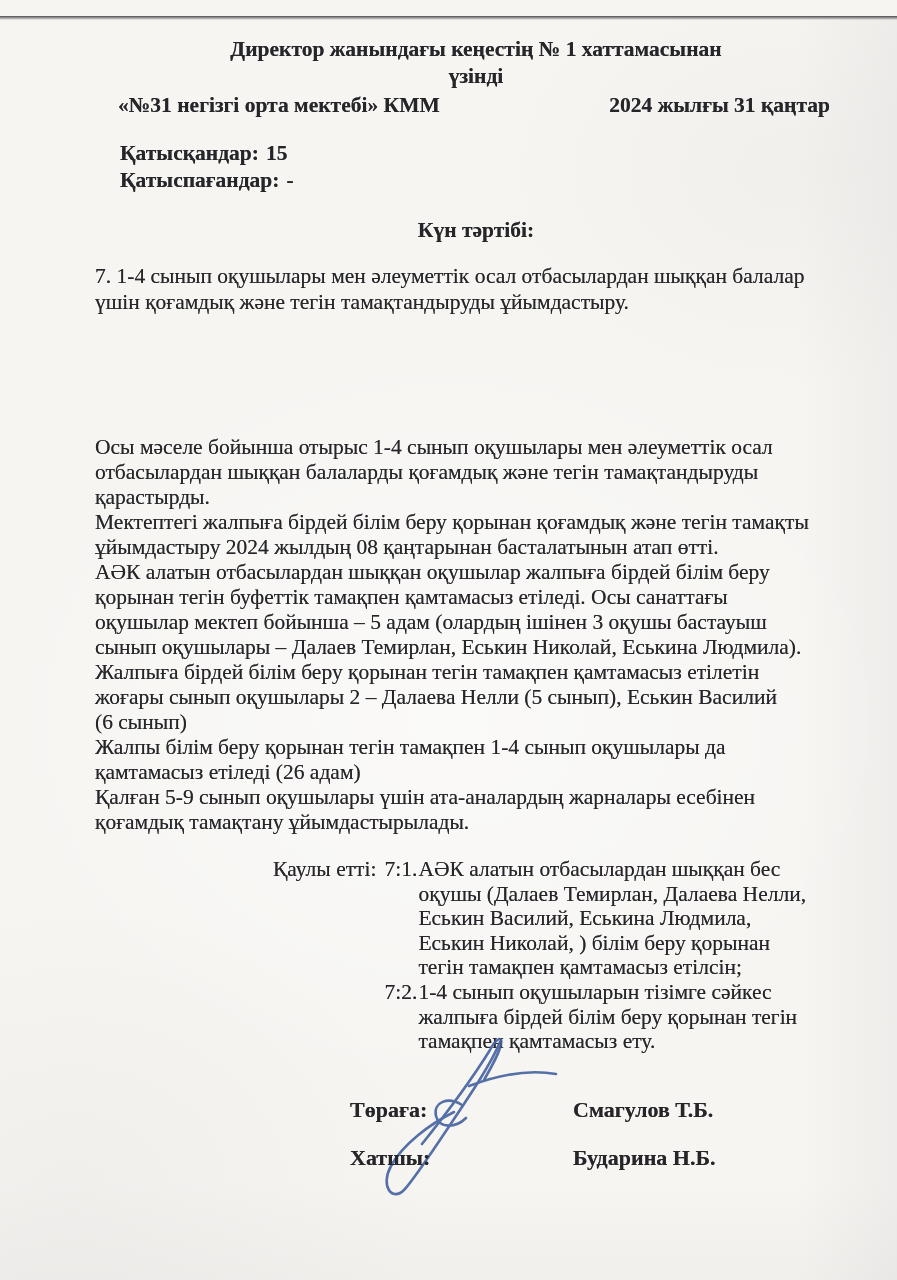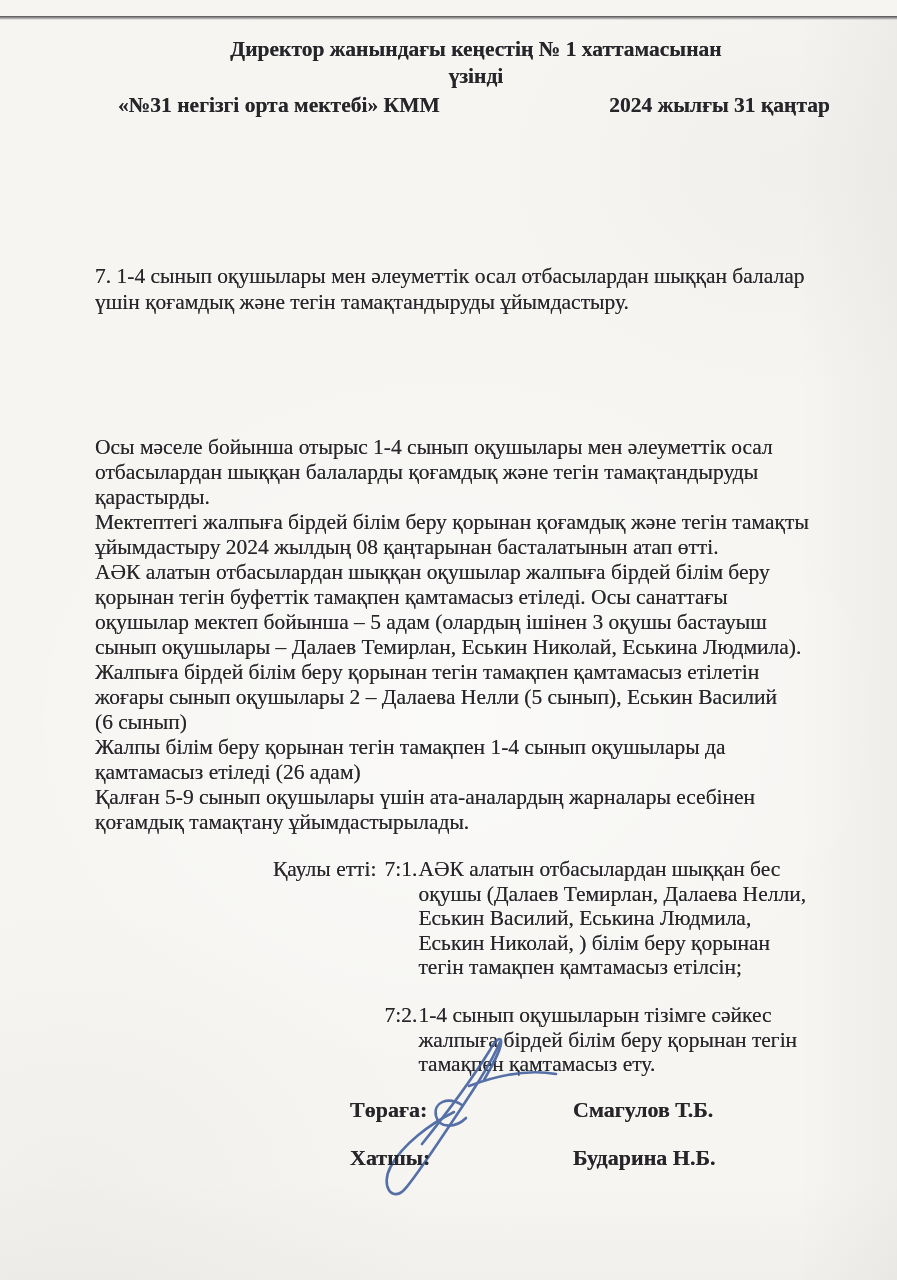--- a/index.html
+++ b/index.html
@@ -38,21 +38,21 @@
                     font-weight:bold; font-size:21.5px; line-height:27px; }
   .para7 { position:absolute; top:248px; left:95px; width:790px;
            font-size:21.5px; line-height:25.5px; }
   .heard { position:absolute; top:318px; left:95px; width:790px;
            font-size:21.5px; line-height:25.5px; }
   .body-text { position:absolute; top:419px; left:95px; width:792px;
                font-size:21.5px; line-height:25px; }
   .resolution { position:absolute; top:841px; left:273px; display:flex; align-items:flex-start;
                 font-size:21.5px; line-height:24.6px; }
   .resolution .res-label { font-weight:normal; flex:0 0 auto; margin-right:8px; }
-  .res-items { display:flex; flex-direction:column;gap:23px; }
+  .res-items { display:flex; flex-direction:column; }
   .res-item { display:flex; align-items:flex-start; }
   .res-item .num { flex:0 0 34px; }
   .res-item .itext { width:420px; }
   .signatures { position:absolute; top:1080px; left:350px;
                 display:grid; grid-template-columns:203px auto; row-gap:0;
                 font-weight:bold; font-size:22px; line-height:28px;gap:20px; }
   .signature-ink { position:absolute; left:372px; top:1006px; width:210px; height:182px; }
 </style>
 </head>
 <body>
@@ -64,21 +64,26 @@
   <div class="title-block">
     <div>Директор жанындағы кеңестің № 1 хаттамасынан</div>
     <div>үзінді</div>
   </div>
 
   <div class="org-row">
     <span>«№31 негізгі орта мектебі» КММ</span>
     <span>2024 жылғы 31 қаңтар</span>
   </div>
 
+  <div class="attendance">
+    <div><span>Қатысқандар:</span><span class="val">15</span></div>
+    <div><span>Қатыспағандар:</span><span class="val">-</span></div>
+  </div>
 
+  <div class="agenda-heading">Күн тәртібі:</div>
 
   <div class="para7 pre">7. 1-4 сынып оқушылары мен әлеуметтік осал отбасылардан шыққан балалар
 үшін қоғамдық және тегін тамақтандыруды ұйымдастыру.</div>
 
 
   <div class="body-text pre">Осы мәселе бойынша отырыс 1-4 сынып оқушылары мен әлеуметтік осал
 отбасылардан шыққан балаларды қоғамдық және тегін тамақтандыруды
 қарастырды.
 Мектептегі жалпыға бірдей білім беру қорынан қоғамдық және тегін тамақты
 ұйымдастыру 2024 жылдың 08 қаңтарынан басталатынын атап өтті.

